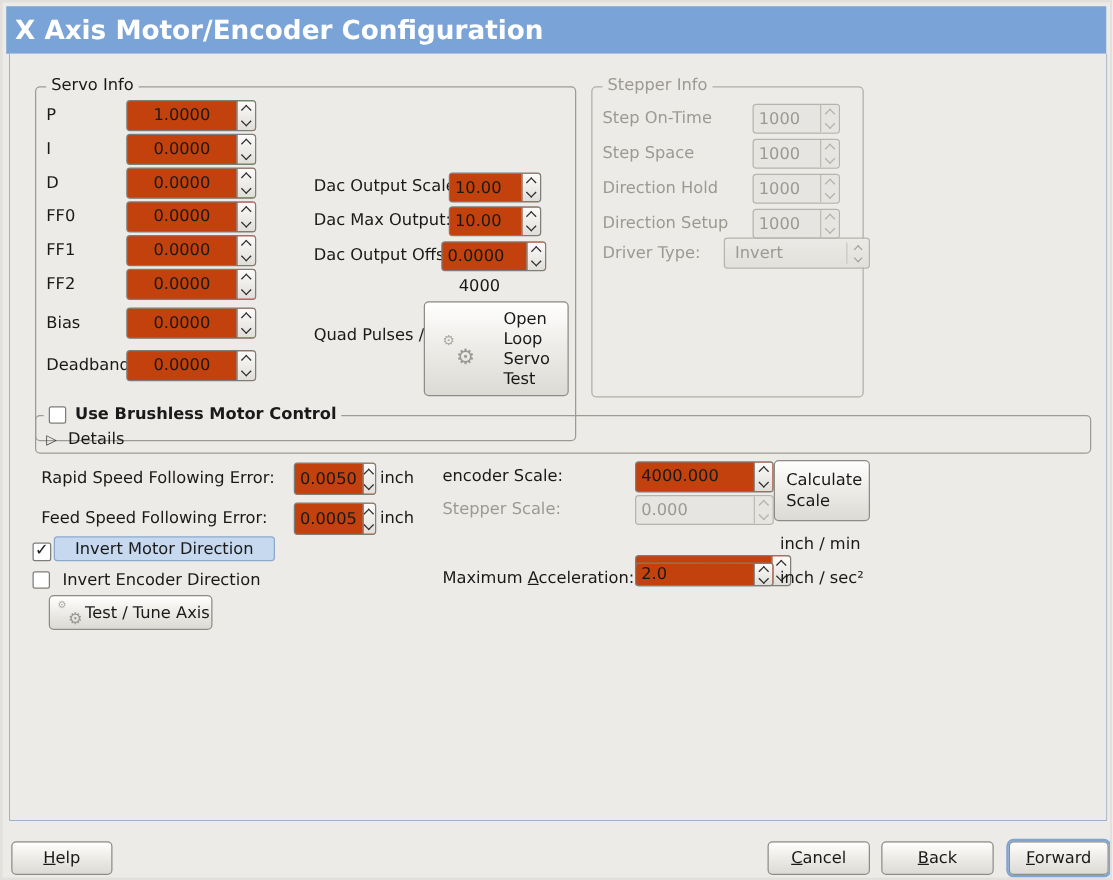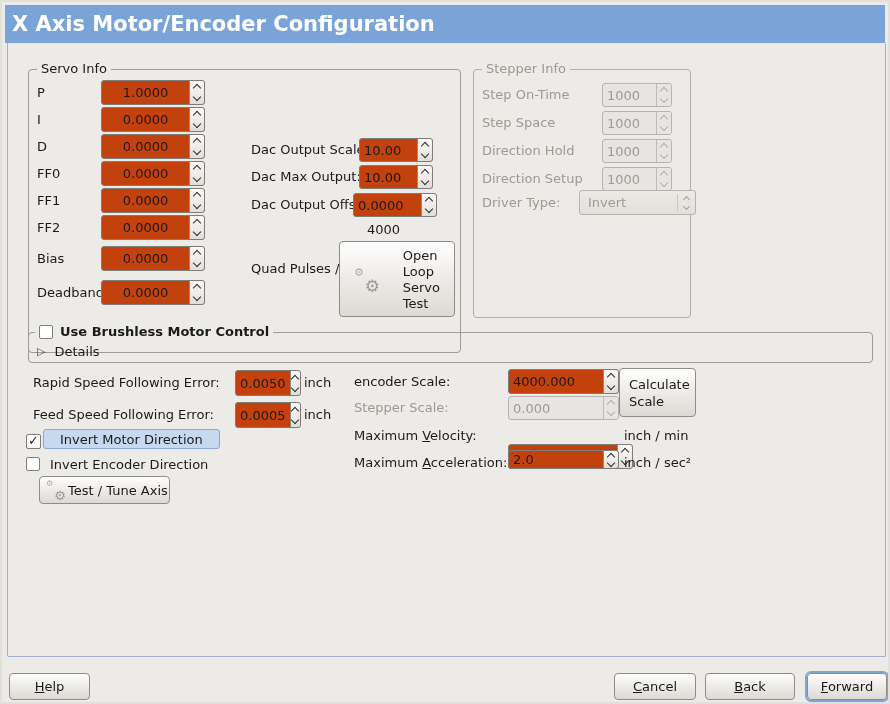--- a/index.html
+++ b/index.html
@@ -447,21 +447,20 @@
       <span class="btns">
           <span class="sb">
             <i class="chv up"></i>
           </span>
           <span class="sb">
             <i class="chv dn"></i>
           </span>
         </span>
     </div>
 
-    <span class="lbl" style="left:346px; top:380px; line-height:25px;"><span>Maximum </span><span class="mn">V</span><span>elocity:</span></span>
     <div class="spin" style="left:500px; top:401px; width:125px; height:25px;padding-left:48px;">
       <span class="val">250</span>
       <span class="btns">
           <span class="sb">
             <i class="chv up"></i>
           </span>
           <span class="sb">
             <i class="chv dn"></i>
           </span>
         </span>

